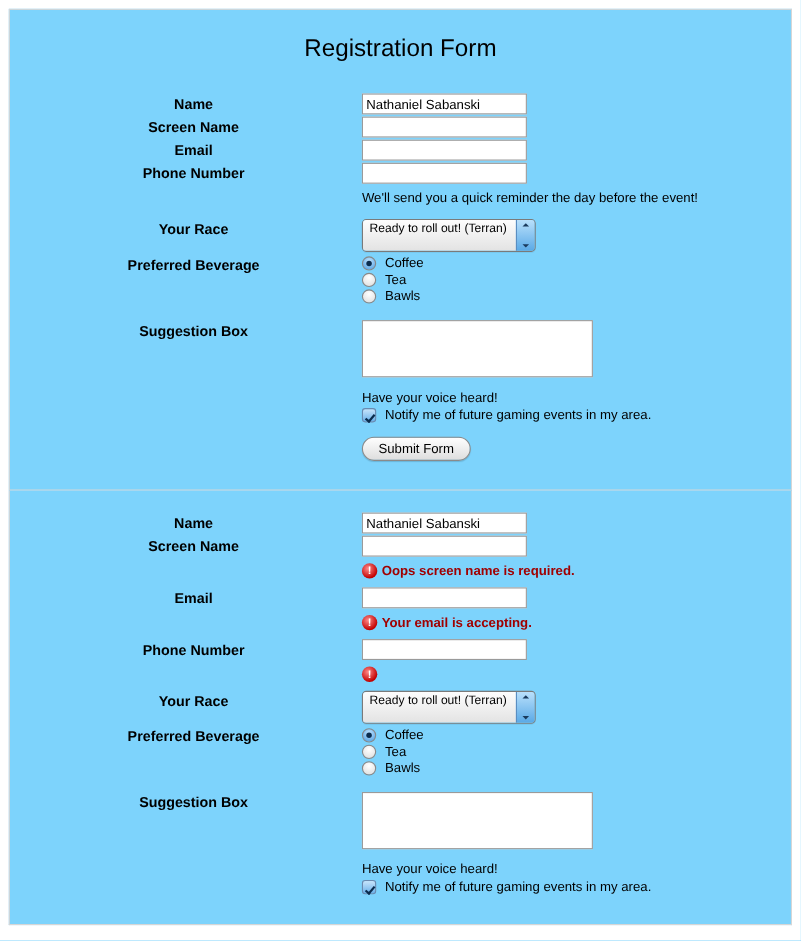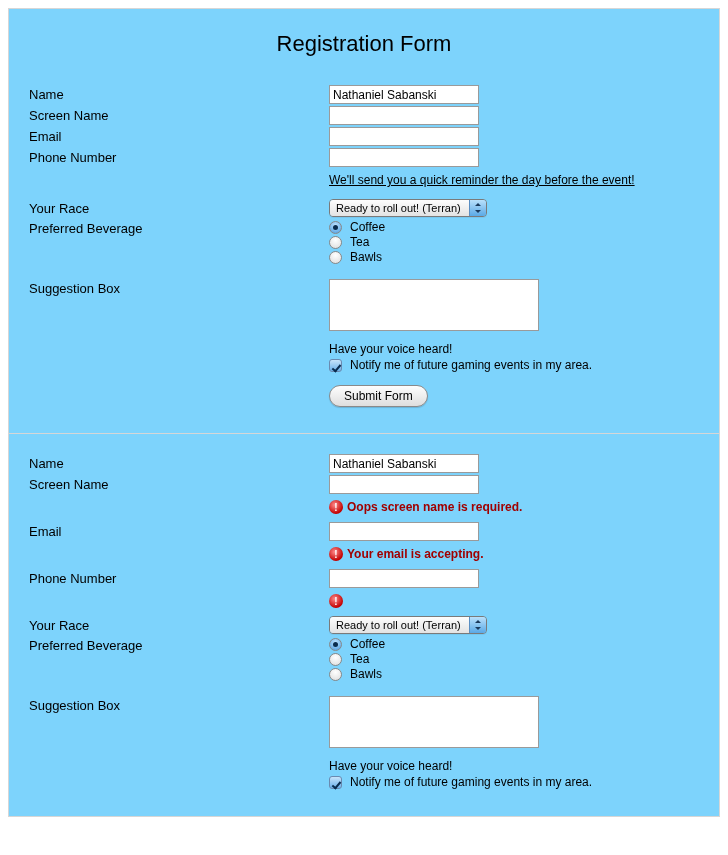--- a/index.html
+++ b/index.html
@@ -27,22 +27,22 @@
   .form-area {
     width: 100%;
   }
   .row {
     display: flex;
     align-items: flex-start;
     margin: 2px 0;
   }
   .label-col {
     width: 300px;
-    text-align: left;
-    font-weight: normal;
+    text-align: center;
+    font-weight: bold;
     padding-right: 6px;
     padding-top: 2px;
     font-size: 13px;
   }
   .field-col {
     flex: 1;
     font-size: 13px;
   }
   .spacer-row { height: 10px; }
   input.text {
@@ -50,30 +50,29 @@
     height: 19px;
     font-size: 12px;
     padding: 1px 3px;
     border: 1px solid #9a9a9a;
     background: #fff;
     font-family: inherit;
   }
   .helper {
     font-size: 12px;
     margin: 4px 0 10px 0;
-    text-decoration: underline;
   }
   .helper-small {
     font-size: 12px;
     margin: 6px 0 2px 0;
   }
   .aqua-select {
     display: inline-flex;
     align-items: stretch;
-    height: 18px;
+    height: 30px;
     border: 1px solid #7a7a7a;
     border-radius: 4px;
     overflow: hidden;
     font-size: 11px;
     cursor: default;
     box-shadow: 0 1px 0 rgba(0,0,0,0.05);
   }
   .aqua-select .sel-text {
     padding: 2px 8px 0 6px;
     background: linear-gradient(#fdfdfd, #e3e3e3);

